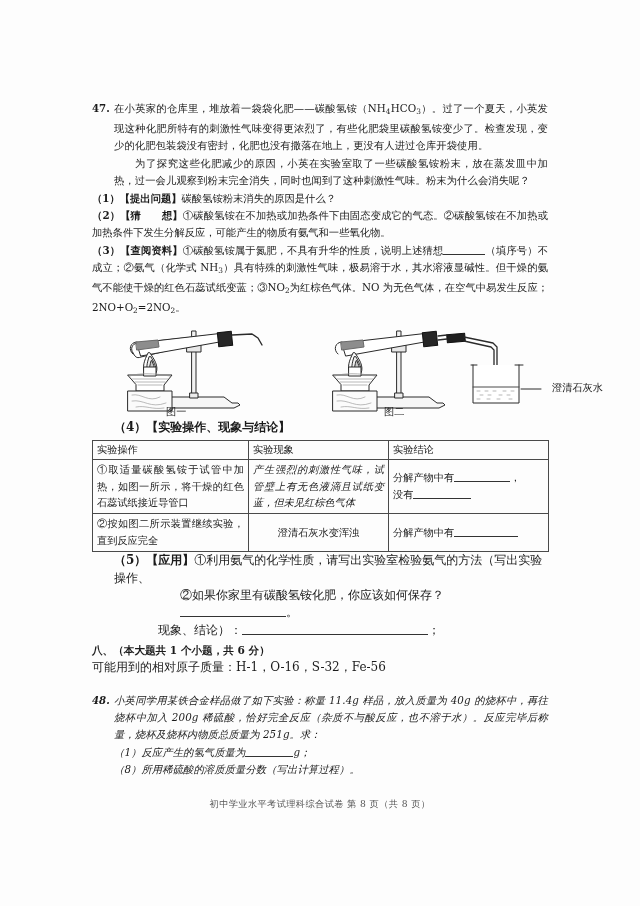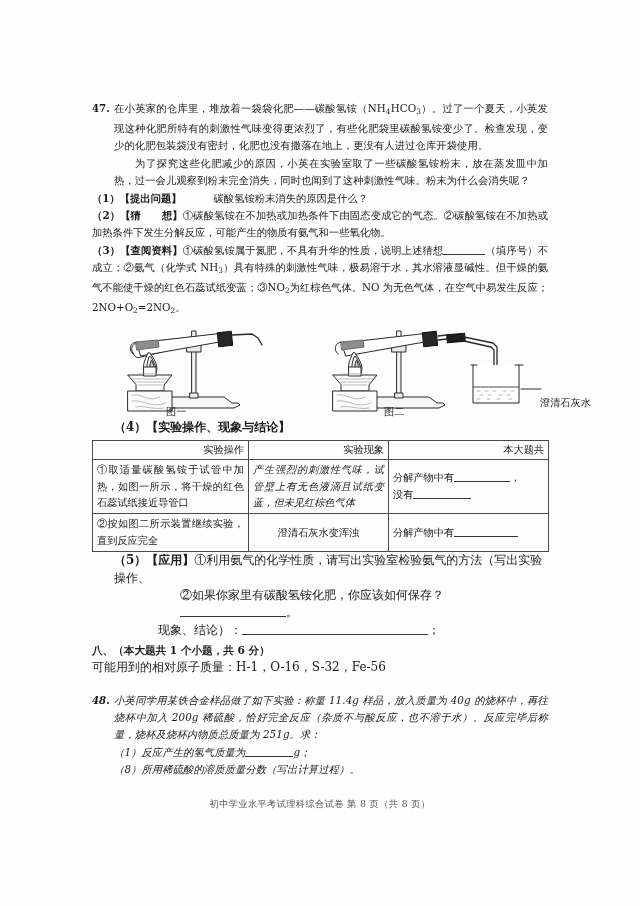--- a/index.html
+++ b/index.html
@@ -60,21 +60,20 @@
     margin-left: 0px;
   }
   .sub-lead {
     flex: 0 0 auto;
     white-space: nowrap;
   }
   .sub-text {
     flex: 1 1 auto;
     text-align: justify;
     text-justify: inter-character;
-    margin-left: 32px;
   }
   .bracket { font-weight: 700; }
   sub { font-size: 72%; vertical-align: -0.22em; }
   .blank {
     display: inline-block;
     border-bottom: 1px solid #333;
     height: 11px;
     vertical-align: -1px;
   }
 
@@ -94,21 +93,21 @@
   }
   table.exp td, table.exp th {
     border: 1px solid #4a4a4a;
     font-size: 10.2px;
     line-height: 16.4px;
     padding: 2px 4px;
     vertical-align: middle;
     font-weight: normal;
   }
   table.exp th {
-    text-align: right;
+    text-align: left;
     padding: 1px 4px;
   }
   td.op { text-align: justify; text-justify: inter-character; vertical-align: top; padding-top:3px;}
   td.ph { text-align: justify; text-justify: inter-character; vertical-align: top; padding-top:3px;font-style:italic;}
   td.ph-c { text-align: center; vertical-align: middle; }
   td.cc { vertical-align: middle; }
 
   .sec-head {
     font-weight: 700;
     font-size: 10.6px;
@@ -245,41 +244,41 @@
                          M183 72 l3 0 M191 72 l3 0 M202 72 l3 0 M210 72 l3 0
                          M180 76 l3 0 M190 76 l3 0 M200 76 l3 0 M212 76 l3 0"></path>
               </g>
 
               <path d="M224 66 L244 66" stroke="#2a2a2a"></path>
             </g>
           </g>
         </g>
       </svg>
       
-      <div style="position:absolute;left:448px;top:58px;font-size:10.2px;white-space:nowrap;margin-top:15px;">澄清石灰水</div>
+      <div style="position:absolute;left:460px;top:58px;font-size:10.2px;white-space:nowrap;">澄清石灰水</div>
       
       <div style="position:absolute;left:74px;top:82px;font-size:10.2px;">图一</div>
       <div style="position:absolute;left:292px;top:82px;font-size:10.2px;">图二</div>
     </div>
 
     <div class="plain-line" style="padding-left:22px;font-weight:700;">
       <span>（4）【实验操作、现象与结论】</span>
     </div>
 
     <table class="exp">
       <colgroup>
         <col style="width:156px">
         <col style="width:140px">
         <col style="width:160px">
       </colgroup>
       <thead>
         <tr>
           <th>实验操作</th>
           <th>实验现象</th>
-          <th>本大题共</th>
+          <th>实验结论</th>
         </tr>
       </thead>
       <tbody>
         <tr>
           <td class="op">①取适量碳酸氢铵于试管中加热，如图一所示，将干燥的红色石蕊试纸接近导管口</td>
           <td class="ph">产生强烈的刺激性气味，试管壁上有无色液滴且试纸变蓝，但未见红棕色气体</td>
           <td class="cc">
             <div><span>分解产物中有</span><span class="blank" style="width:56px;"></span><span>，</span></div>
             <div><span>没有</span><span class="blank" style="width:58px;"></span></div>
           </td>

